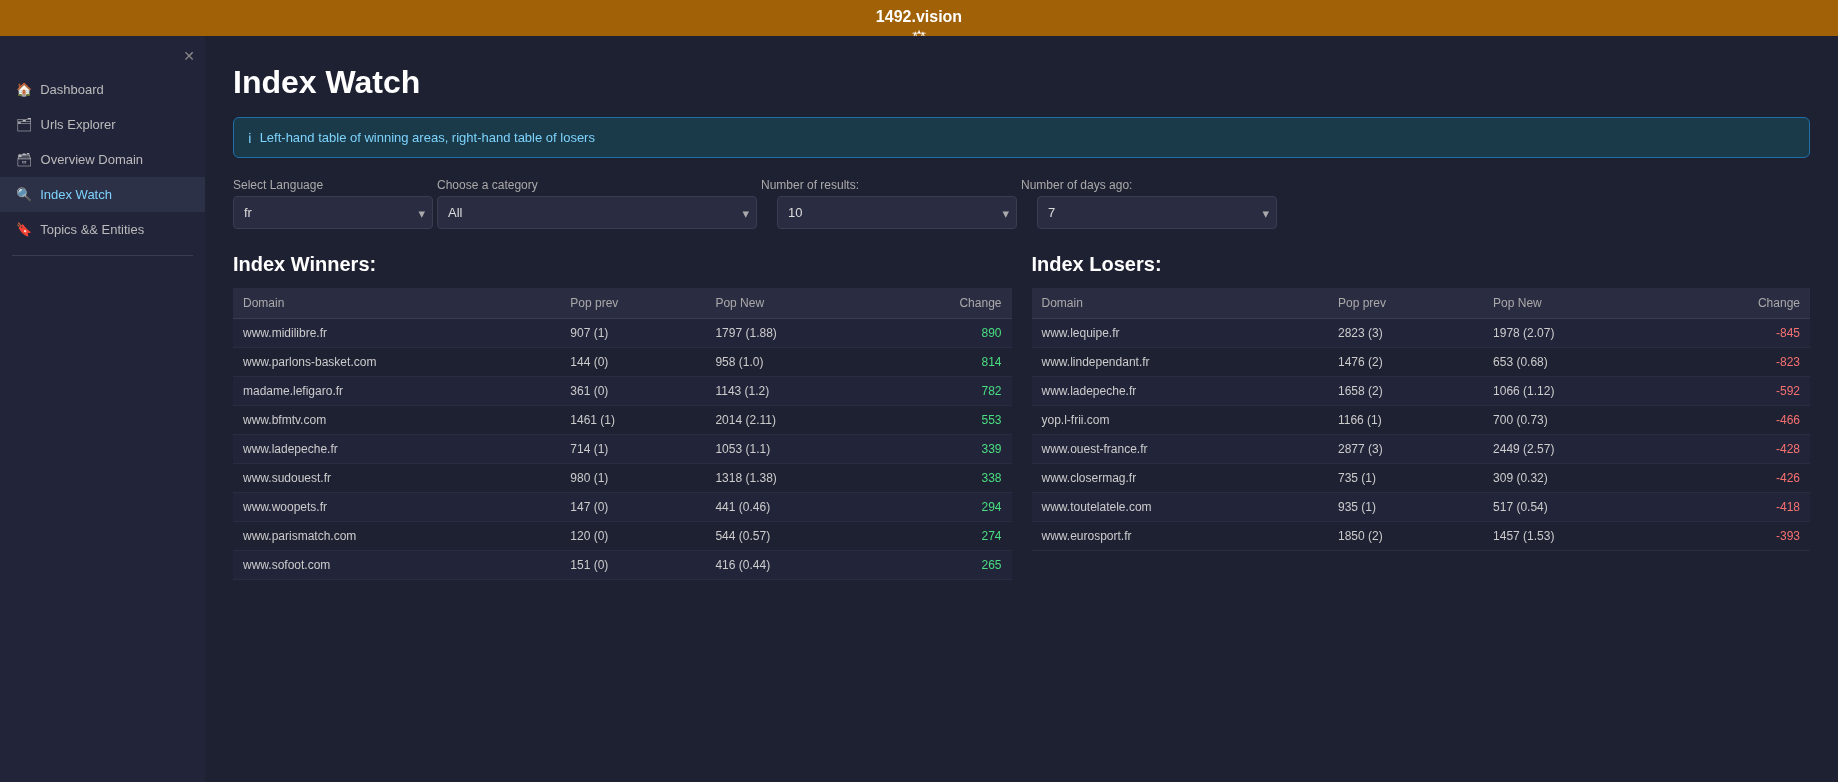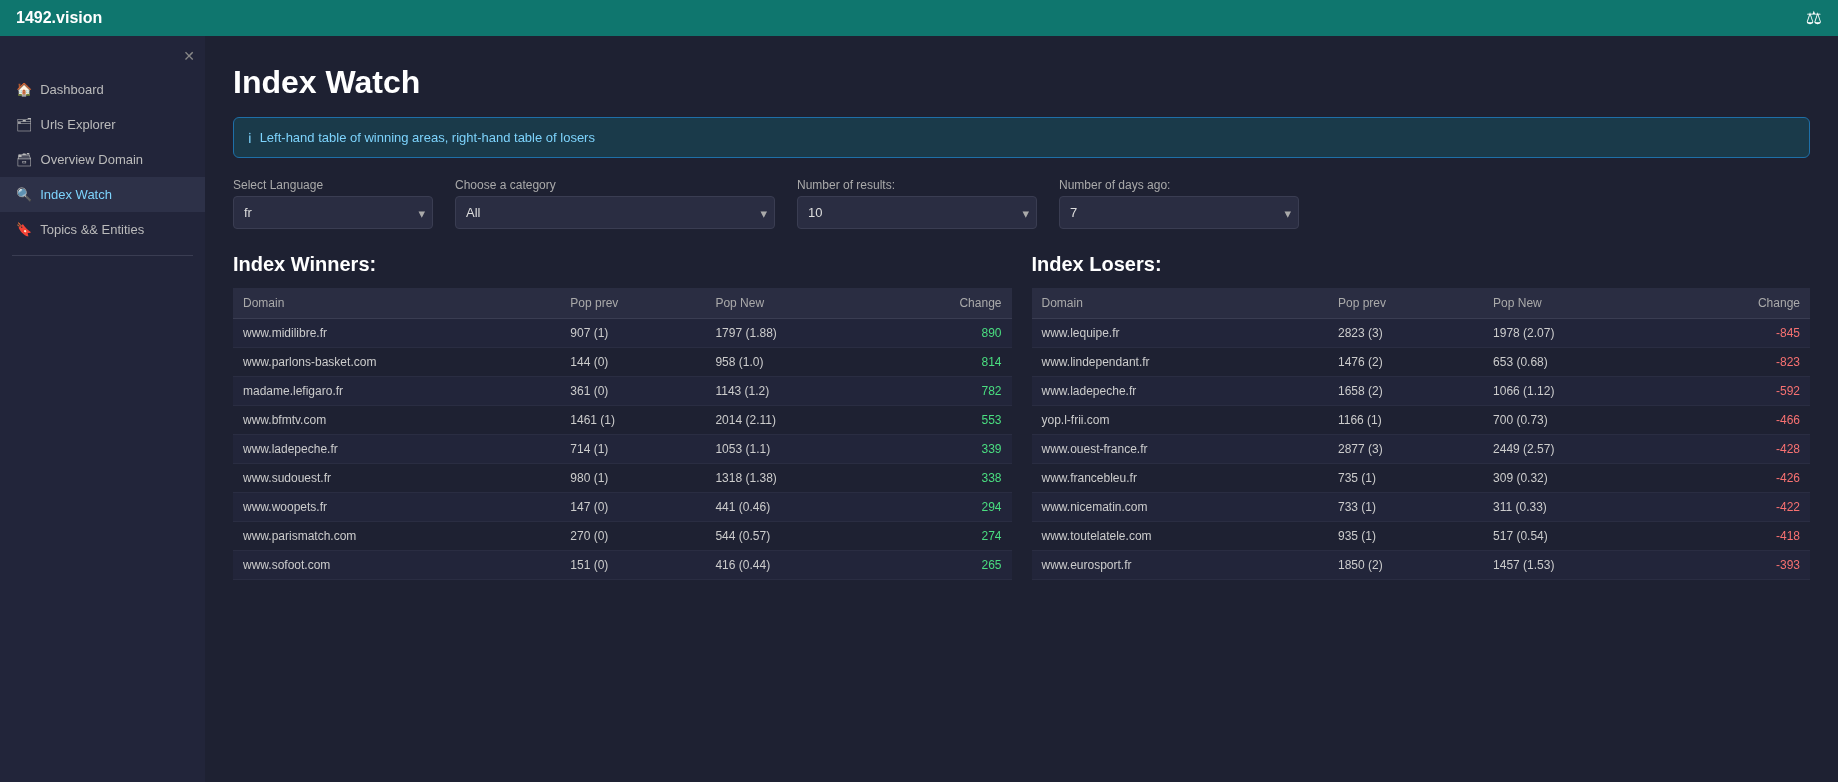--- a/index.html
+++ b/index.html
@@ -1,26 +1,27 @@
 <!DOCTYPE html>
 <html><head>
   <meta charset="utf-8">
   <style>
     * { box-sizing: border-box; margin: 0; padding: 0; }
     body { background: #1a1d2e; color: #ccc; font-family: -apple-system, BlinkMacSystemFont, 'Segoe UI', sans-serif; font-size: 13px; display: flex; flex-direction: column; height: 100vh; overflow: hidden; }
 
     
     #topbar {
-      background: #0f766e;
+      background: #a16207;
       height: 36px;
       display: flex;
       align-items: center;
       padding: 8px 16px;
       justify-content: space-between;
       flex-shrink: 0;
+      flex-direction: column;
     }
     #topbar .brand { color: #fff; font-weight: bold; font-size: 16px; }
     #topbar .scale-icon { color: #fff; font-size: 18px; }
 
     
     #layout { display: flex; flex: 1; overflow: hidden; }
 
     
     #sidebar {
       width: 205px;
@@ -77,39 +78,39 @@
       align-items: center;
       gap: 8px;
       margin-bottom: 20px;
       font-size: 13px;
     }
     .info-banner .info-icon { font-size: 14px; }
 
     
     .filter-row {
       display: flex;
-      gap: 22px;
+      gap: 4px;
       margin-bottom: 24px;
       align-items: center;
     }
     .filter-group { display: flex; flex-direction: column; gap: 4px; }
     .filter-group label { font-size: 12px; color: #aaa; }
     .filter-group select {
       background: #2a2d42;
       border: 1px solid #3a3d52;
       color: #ddd;
       padding: 8px 28px 8px 10px;
       border-radius: 4px;
       appearance: none;
       cursor: pointer;
       font-size: 13px;
       min-width: 200px;
     }
     .filter-group.wide select { min-width: 320px; }
-    .filter-group.medium select { min-width: 240px; }
+    .filter-group.medium select { min-width: 240px; margin-left: 16px; }
     .select-wrapper { position: relative; }
     .select-wrapper::after {
       content: '▾';
       position: absolute;
       right: 8px;
       top: 50%;
       transform: translateY(-50%);
       color: #aaa;
       pointer-events: none;
     }
@@ -281,21 +282,21 @@
       <td class="change-positive">338</td>
     </tr>
               <tr>
       <td>www.woopets.fr</td>
       <td>147 (0)</td>
       <td>441 (0.46)</td>
       <td class="change-positive">294</td>
     </tr>
               <tr>
       <td>www.parismatch.com</td>
-      <td>270 (0)</td>
+      <td>120 (0)</td>
       <td>544 (0.57)</td>
       <td class="change-positive">274</td>
     </tr>
               <tr>
       <td>www.sofoot.com</td>
       <td>151 (0)</td>
       <td>416 (0.44)</td>
       <td class="change-positive">265</td>
     </tr>
             </tbody>
@@ -338,30 +339,24 @@
       <td>700 (0.73)</td>
       <td class="change-negative">-466</td>
     </tr>
               <tr>
       <td>www.ouest-france.fr</td>
       <td>2877 (3)</td>
       <td>2449 (2.57)</td>
       <td class="change-negative">-428</td>
     </tr>
               <tr>
-      <td>www.francebleu.fr</td>
+      <td>www.closermag.fr</td>
       <td>735 (1)</td>
       <td>309 (0.32)</td>
       <td class="change-negative">-426</td>
-    </tr>
-              <tr>
-      <td>www.nicematin.com</td>
-      <td>733 (1)</td>
-      <td>311 (0.33)</td>
-      <td class="change-negative">-422</td>
     </tr>
               <tr>
       <td>www.toutelatele.com</td>
       <td>935 (1)</td>
       <td>517 (0.54)</td>
       <td class="change-negative">-418</td>
     </tr>
               <tr>
       <td>www.eurosport.fr</td>
       <td>1850 (2)</td>

